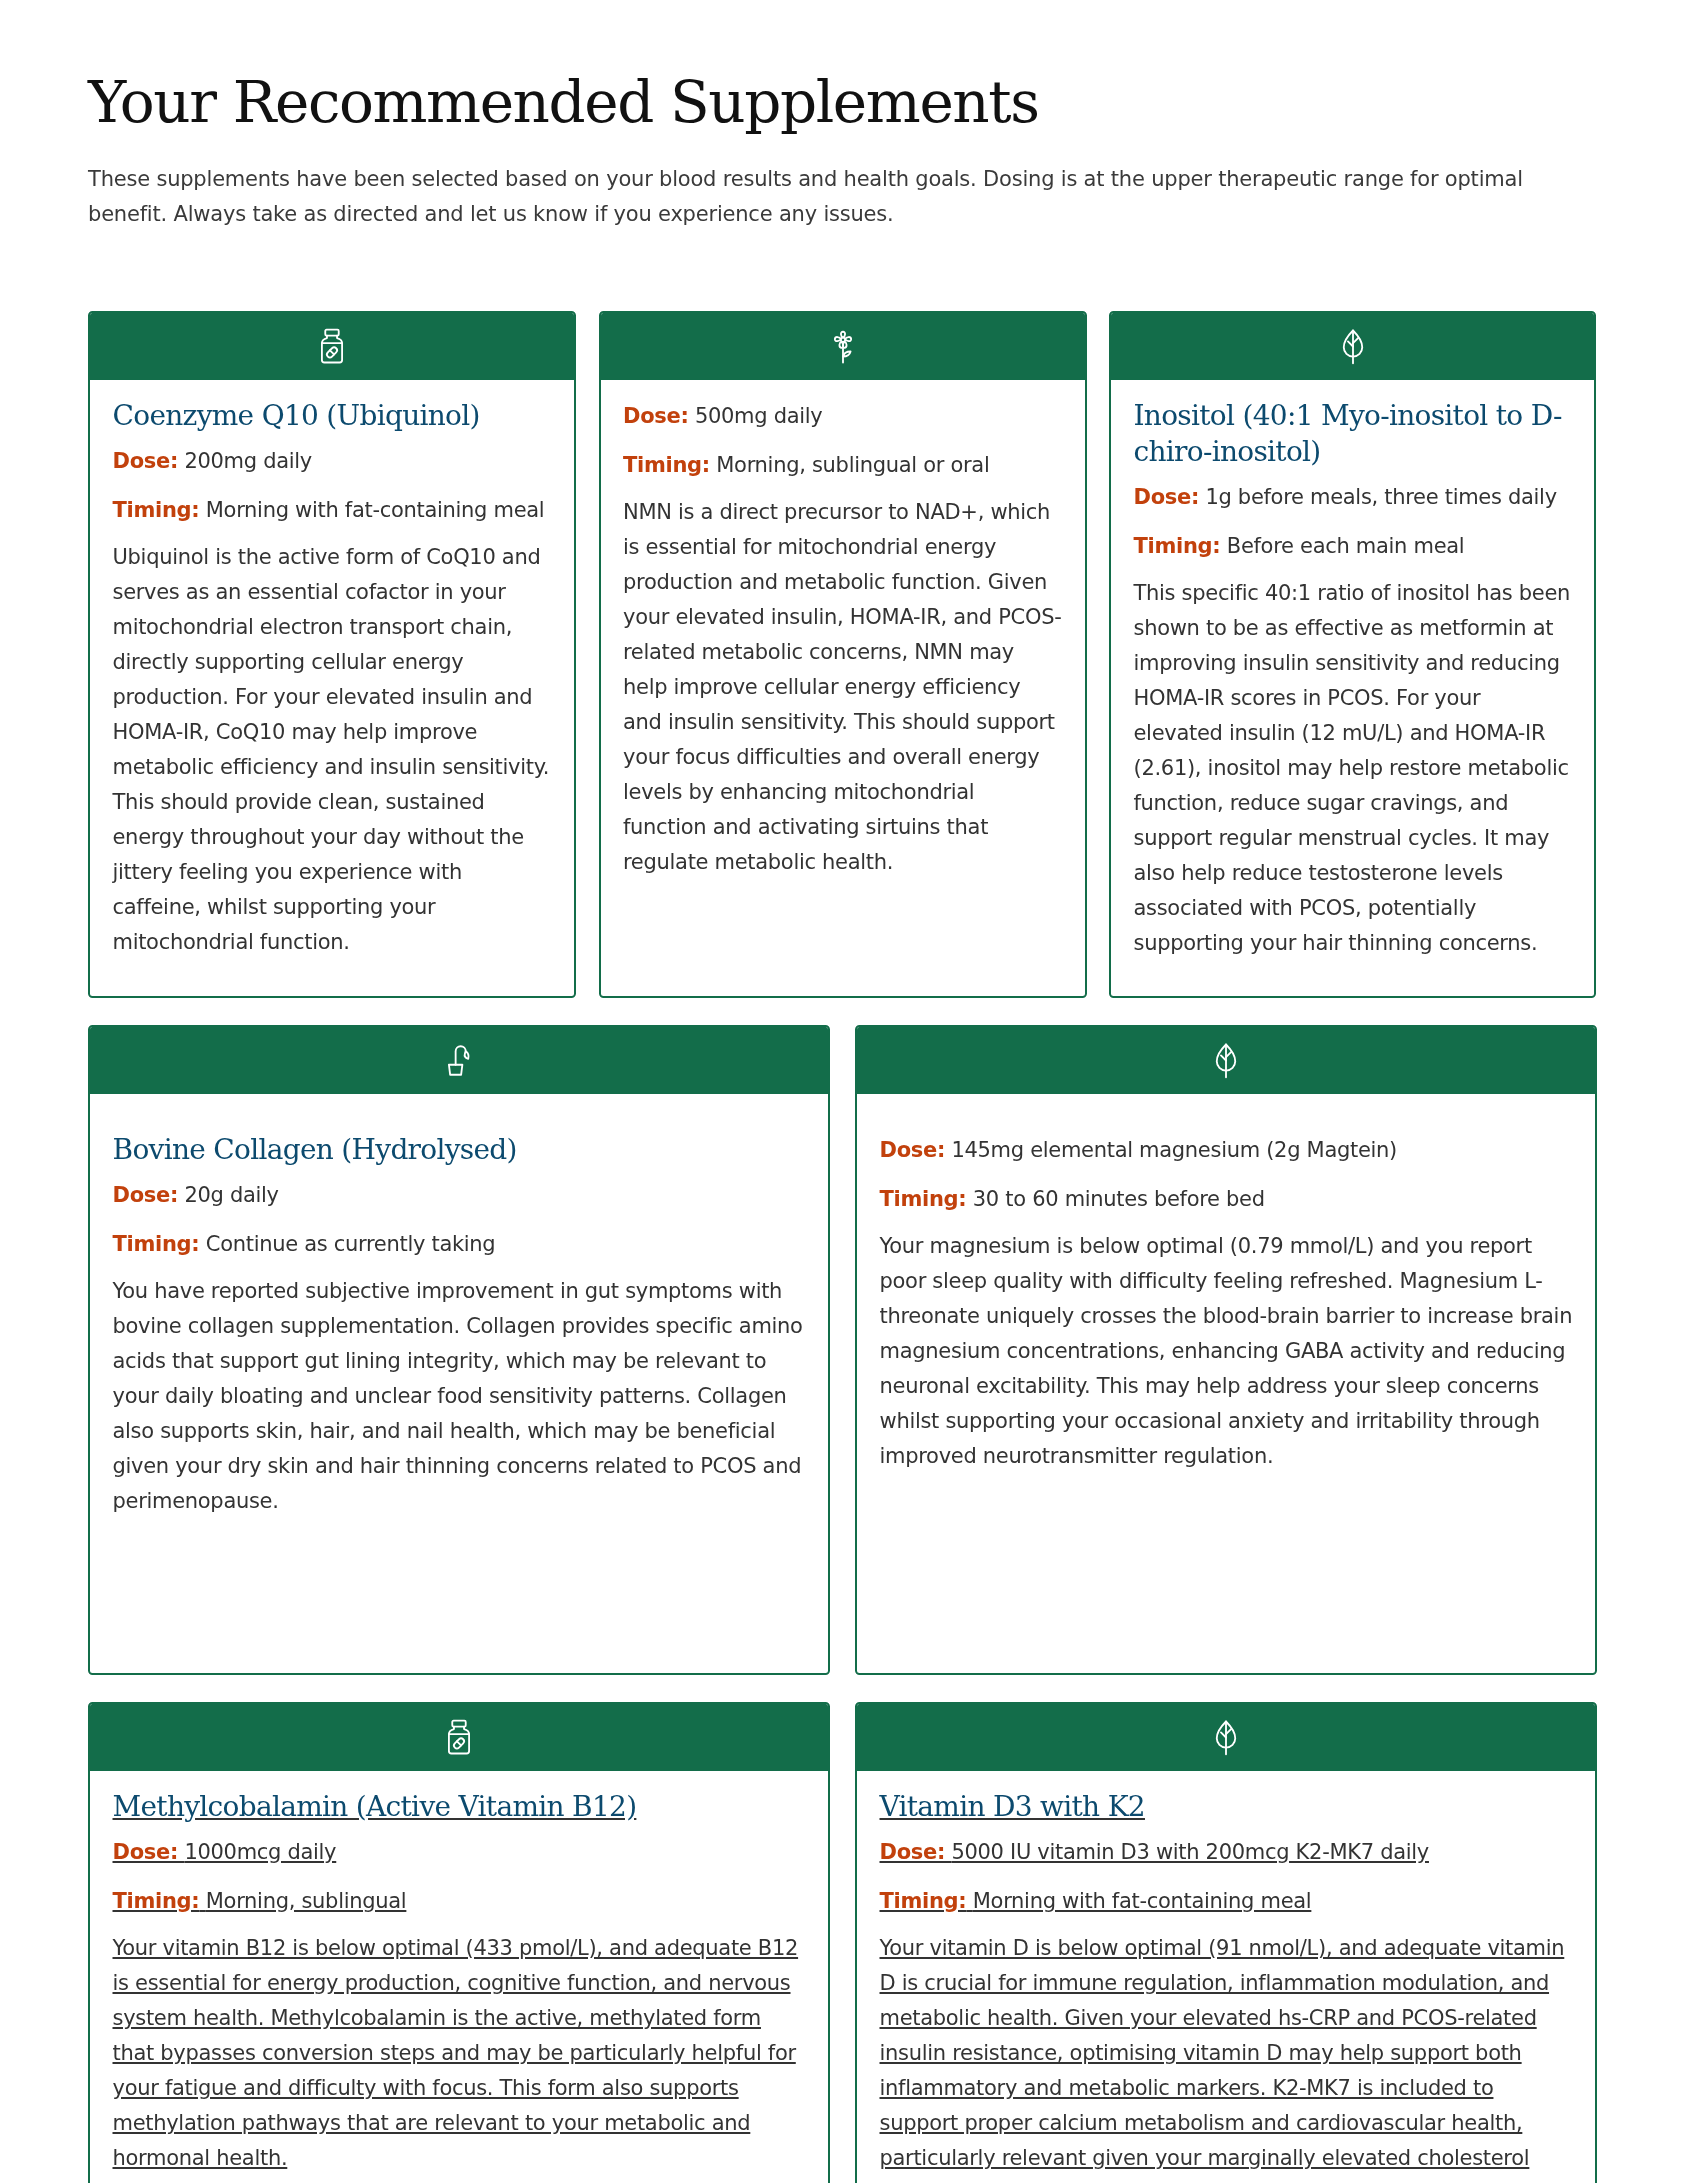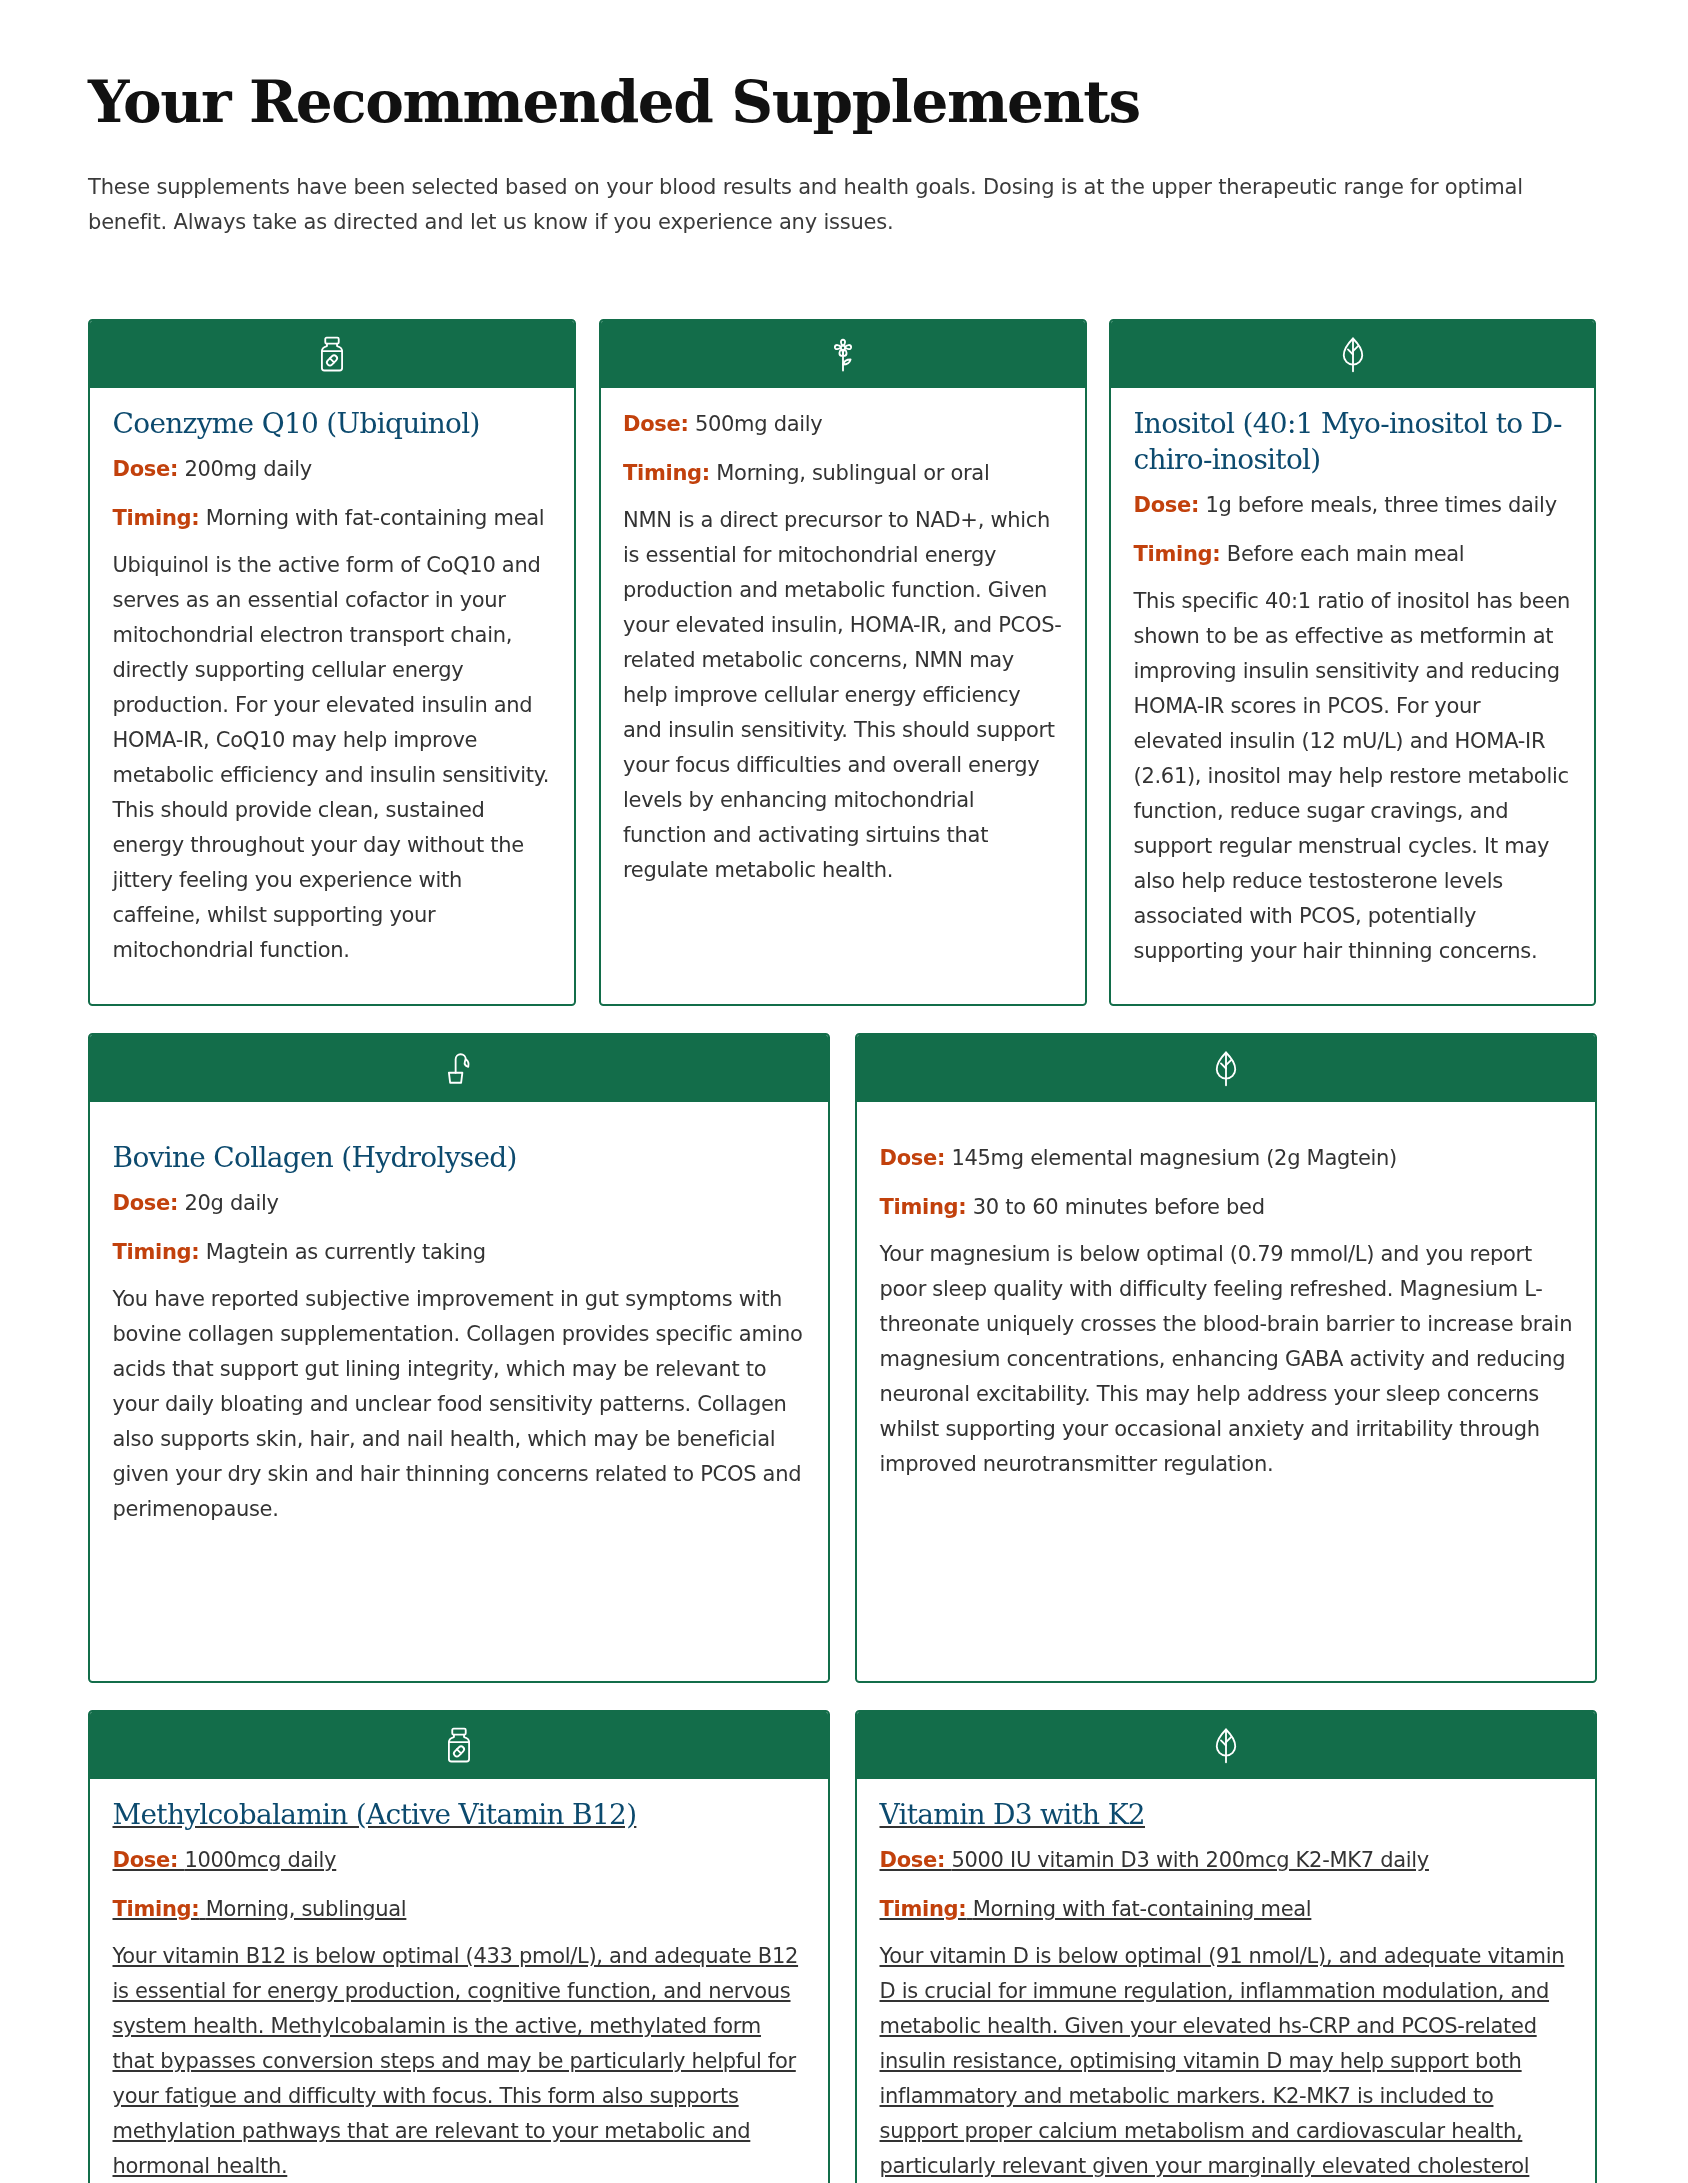--- a/index.html
+++ b/index.html
@@ -7,26 +7,26 @@
   body {
     width: 1688px;
     height: 2183px;
     padding: 68px 88px 0 88px;
     font-family: "DejaVu Sans", "Liberation Sans", sans-serif;
     color: #333333;
     overflow: hidden;
   }
   .page-title {
     font-family: "DejaVu Serif", "Liberation Serif", serif;
-    font-weight: bold;
+    font-weight: normal;
     font-size: 58px;
     line-height: 68px;
     color: #111111;
     letter-spacing: -1.4px;
-    margin-bottom: 34px;
+    margin-bottom: 26px;
   }
   .intro {
     font-size: 21px;
     line-height: 35px;
     color: #3a3a3a;
     letter-spacing: -0.2px;
     margin-bottom: 79px;
     max-width: 1531px;
   }
   .row {
@@ -154,21 +154,21 @@
     <div class="card-head">
       <svg viewBox="0 0 40 44" fill="none" stroke="#fff" stroke-width="2.2" stroke-linecap="round" stroke-linejoin="round">
         <path d="M8 27h16l-1.5 12H9.5z"></path>
         <path d="M16 27V11a6 6 0 0 1 12 0"></path>
         <path d="M28 11c3 2 4 5 3 9-3-1-5-3-4-6 0-1 0.5-2 1-3z"></path>
       </svg>
     </div>
     <div class="card-body">
       <h2 class="card-title">Bovine Collagen (Hydrolysed)</h2>
       <p class="meta"><b>Dose:</b> <span>20g daily</span></p>
-      <p class="meta"><b>Timing:</b> <span>Magtein as currently taking</span></p>
+      <p class="meta"><b>Timing:</b> <span>Continue as currently taking</span></p>
       <p class="desc">You have reported subjective improvement in gut symptoms with bovine collagen supplementation. Collagen provides specific amino acids that support gut lining integrity, which may be relevant to your daily bloating and unclear food sensitivity patterns. Collagen also supports skin, hair, and nail health, which may be beneficial given your dry skin and hair thinning concerns related to PCOS and perimenopause.</p>
     </div>
   </div>
 
   <div class="card">
     <div class="card-head">
       <svg viewBox="0 0 40 44" fill="none" stroke="#fff" stroke-width="2.2" stroke-linecap="round" stroke-linejoin="round">
         <path d="M20 3C13 10 9 16 9 23a11 11 0 0 0 22 0c0-7-4-13-11-20z"></path>
         <line x1="20" y1="3" x2="20" y2="42"></line>
         <line x1="20" y1="22" x2="14" y2="16"></line>

